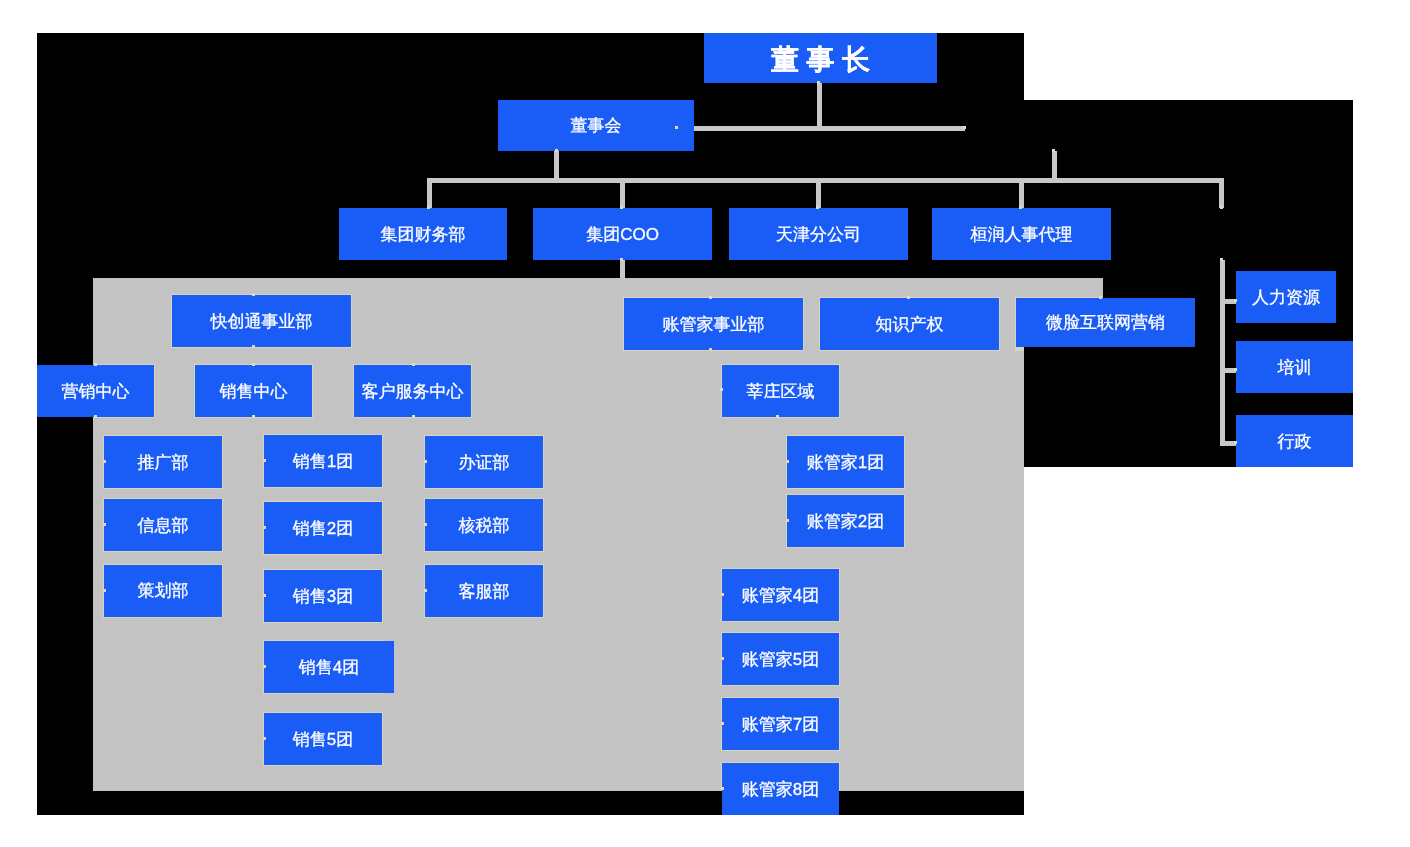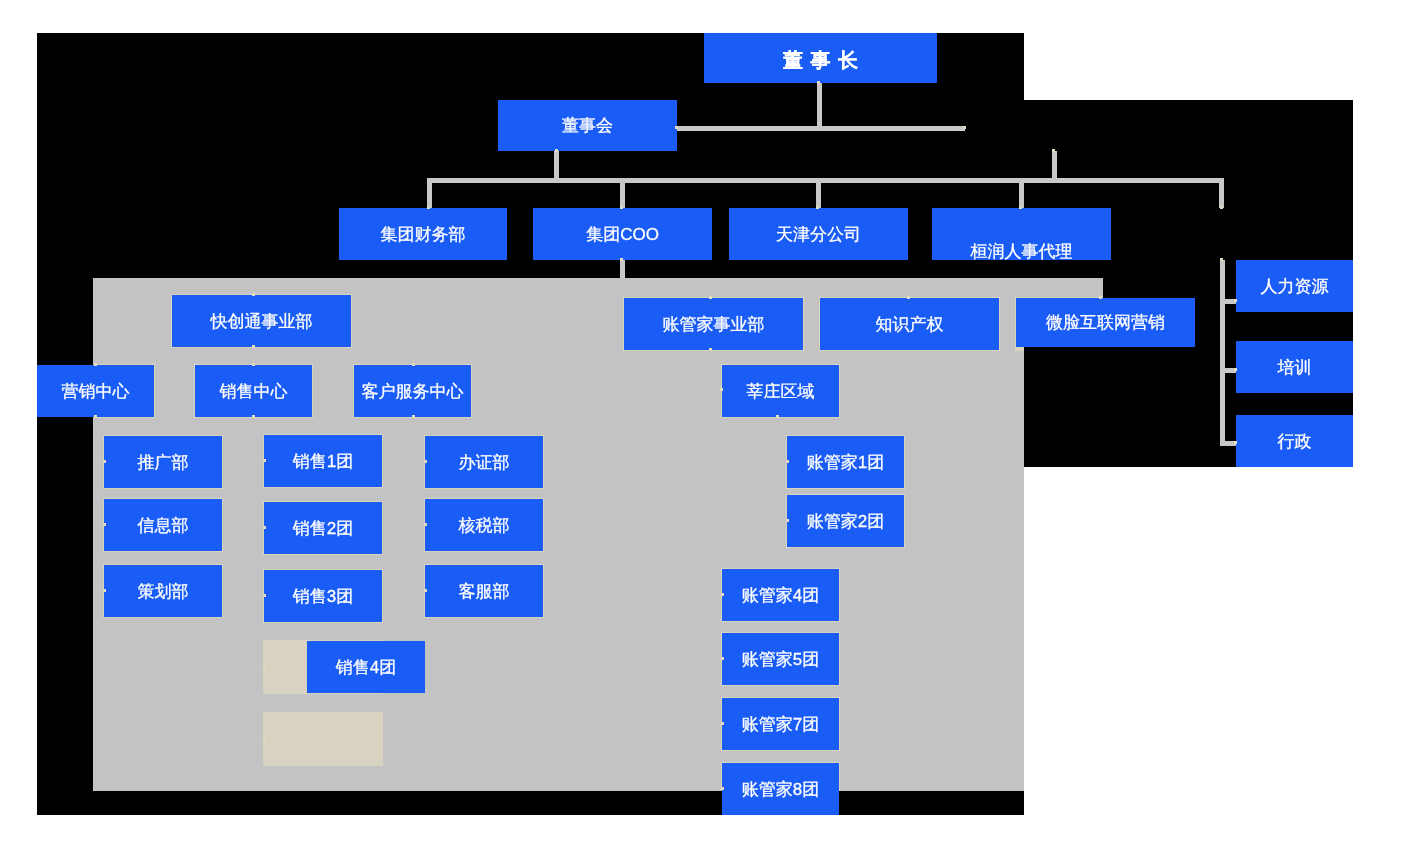--- a/index.html
+++ b/index.html
@@ -9,21 +9,21 @@
   .panel{position:absolute;background:#000000;}
   .group{position:absolute;background:#c3c3c3;}
   .conn{position:absolute;background:#c8c8c8;}
   .halo-layer{position:absolute;left:0;top:0;width:1410px;height:847px;
               clip-path:polygon(93px 278px,1103px 278px,1103px 298px,1024px 298px,1024px 791px,93px 791px);}
   .halo{position:absolute;background:#d8d3c0;}
   .node{position:absolute;background:#1a5cf6;color:#ffffff;display:flex;
         align-items:center;justify-content:center;white-space:nowrap;
         font-size:17px;line-height:1;}
   .node.title .node-label{-webkit-text-stroke:0.1px currentColor;}
-  .node.title{font-size:20px;font-weight:bold;letter-spacing:7.5px;text-indent:7.5px;
+  .node.title{font-size:28px;font-weight:bold;letter-spacing:7.5px;text-indent:7.5px;
               box-sizing:border-box;padding-top:3px;}
   .node-label{filter:drop-shadow(0 0 0 transparent);-webkit-text-stroke:0.3px currentColor;}
   .anchor{position:absolute;width:3px;height:3px;background:#e0dbc2;}
 </style>
 </head>
 <body>
 
 <div id="canvas">
 
   <div class="panel" style="left:37px;top:33px;width:987px;height:782px;"></div>
@@ -72,36 +72,36 @@
     <div class="halo" style="left:786px;top:494px;width:119px;height:54px;"></div>
     <div class="halo" style="left:721px;top:568px;width:119px;height:54px;"></div>
     <div class="halo" style="left:721px;top:632px;width:119px;height:54px;"></div>
     <div class="halo" style="left:721px;top:697px;width:119px;height:54px;"></div>
     <div class="halo" style="left:721px;top:762px;width:119px;height:54px;"></div>
   </div>
 
   <div class="node title" style="left:704px;top:33px;width:233px;height:50px;">
       <span class="node-label">董事长</span>
     </div>
-  <div class="node" style="left:498px;top:100px;width:179px;height:51px;">
+  <div class="node" style="left:498px;top:100px;width:196px;height:51px;">
       <span class="node-label">董事会</span>
     </div>
   <div class="node" style="left:339px;top:208px;width:168px;height:52px;font-family:Liberation Serif, serif;">
       <span class="node-label">集团财务部</span>
     </div>
   <div class="node" style="left:533px;top:208px;width:179px;height:52px;">
       <span class="node-label">集团COO</span>
     </div>
   <div class="node" style="left:729px;top:208px;width:179px;height:52px;">
       <span class="node-label">天津分公司</span>
     </div>
-  <div class="node" style="left:932px;top:208px;width:179px;height:52px;align-items:flex-end;">
+  <div class="node" style="left:932px;top:208px;width:179px;height:52px;">
       <span class="node-label">桓润人事代理</span>
     </div>
-  <div class="node" style="left:1236px;top:260px;width:117px;height:52px;">
+  <div class="node" style="left:1236px;top:271px;width:100px;height:52px;">
       <span class="node-label">人力资源</span>
     </div>
   <div class="node" style="left:1236px;top:341px;width:117px;height:52px;">
       <span class="node-label">培训</span>
     </div>
   <div class="node" style="left:1236px;top:415px;width:117px;height:52px;">
       <span class="node-label">行政</span>
     </div>
   <div class="node" style="left:172px;top:295px;width:179px;height:52px;">
       <span class="node-label">快创通事业部</span>
@@ -114,34 +114,37 @@
     </div>
   <div class="node" style="left:354px;top:365px;width:117px;height:52px;">
       <span class="node-label">客户服务中心</span>
     </div>
   <div class="node" style="left:104px;top:436px;width:118px;height:52px;">
       <span class="node-label">推广部</span>
     </div>
   <div class="node" style="left:104px;top:499px;width:118px;height:52px;">
       <span class="node-label">信息部</span>
     </div>
-  <div class="node" style="left:104px;top:565px;width:118px;height:52px;">
+  <div class="node" style="left:104px;top:565px;width:118px;height:52px;font-family:Liberation Mono, monospace;">
       <span class="node-label">策划部</span>
     </div>
   <div class="node" style="left:264px;top:435px;width:118px;height:52px;">
       <span class="node-label">销售1团</span>
     </div>
   <div class="node" style="left:264px;top:502px;width:118px;height:52px;">
       <span class="node-label">销售2团</span>
     </div>
   <div class="node" style="left:264px;top:570px;width:118px;height:52px;">
       <span class="node-label">销售3团</span>
     </div>
-  <div class="node" style="left:264px;top:641px;width:118px;height:52px;margin-left:43px;">
+  <div class="node" style="left:264px;top:641px;width:130px;height:52px;">
       <span class="node-label">销售4团</span>
+    </div>
+  <div class="node" style="left:264px;top:713px;width:118px;height:52px;">
+      <span class="node-label">销售5团</span>
     </div>
   <div class="node" style="left:425px;top:436px;width:118px;height:52px;">
       <span class="node-label">办证部</span>
     </div>
   <div class="node" style="left:425px;top:499px;width:118px;height:52px;">
       <span class="node-label">核税部</span>
     </div>
   <div class="node" style="left:425px;top:565px;width:118px;height:52px;">
       <span class="node-label">客服部</span>
     </div>

